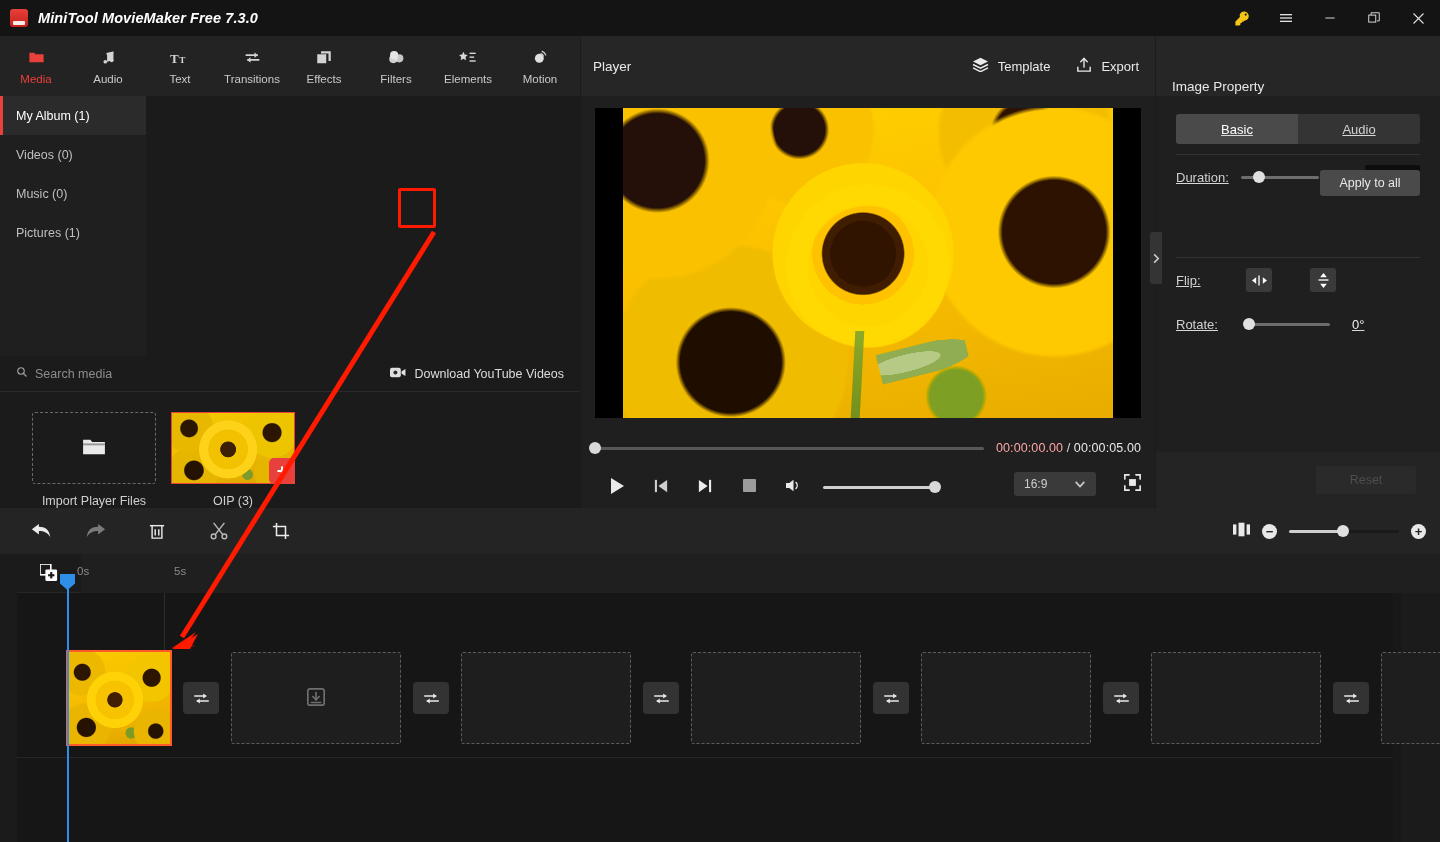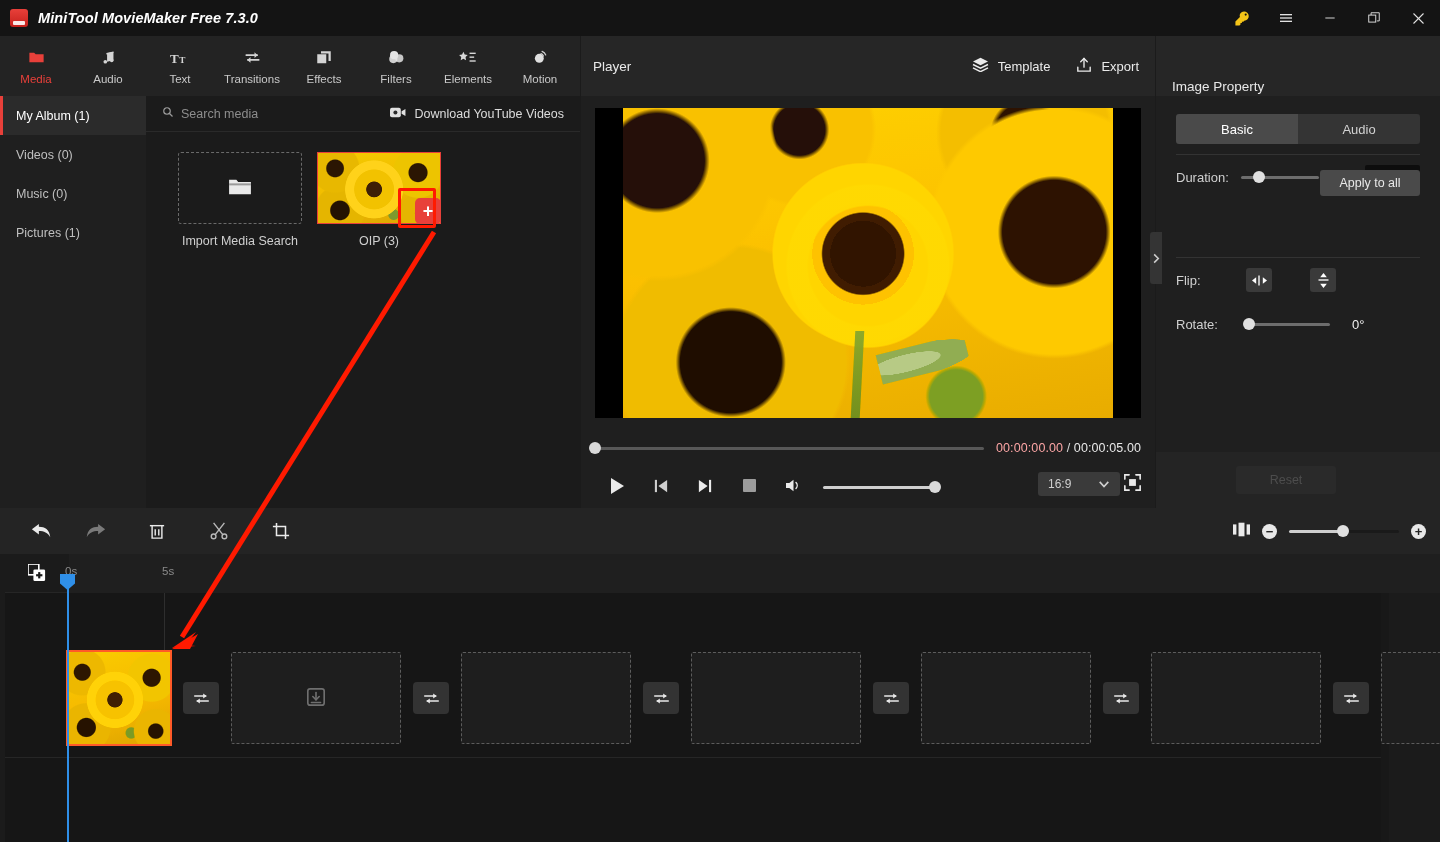--- a/index.html
+++ b/index.html
@@ -44,21 +44,21 @@
     width:72px; height:60px; display:flex; flex-direction:column;
     align-items:center; justify-content:center; gap:5px; color:#c9c9c9;
     font-size:11.5px;
   }
   .tool.active { color:#e8403a; }
   .tool .ti { height:20px; display:flex; align-items:center; justify-content:center; }
 
   
   .media-pane {
     position:absolute; left:0; top:96px; width:580px; height:412px;
-    background:#1b1b1b; display:flex;
+    background:#1b1b1b; display:flex;flex-direction:column;
   }
   .lib-side { width:146px; height:412px; background:#1f1f1f; padding-top:0; }
   .lib-item {
     height:39px; display:flex; align-items:center; padding-left:16px;
     font-size:12.5px; color:#bfbfbf; position:relative;
   }
   .lib-item.active { background:#2b2b2b; color:#ffffff; }
   .lib-item.active:before {
     content:""; position:absolute; left:0; top:0; width:3px; height:39px; background:#e8403a;
   }
@@ -142,36 +142,36 @@
   .seek-row { display:flex; align-items:center; height:36px; gap:12px; }
   .seek-track { position:relative; flex:1; height:3px; background:#585858; border-radius:2px; }
   .seek-knob { position:absolute; left:-6px; top:-4.5px; width:12px; height:12px; background:#d9d9d9; border-radius:50%; }
   .time-txt { font-size:12.5px; white-space:nowrap; letter-spacing:.1px; }
   .time-cur { color:#fca5a5; }
   .time-tot { color:#e8e8e8; }
   .btn-row { display:flex; align-items:center; height:42px; gap:0; }
   .pbtn { width:44px; height:36px; display:flex; align-items:center; justify-content:center; color:#e6e6e6; }
   .vol-track { width:112px; height:3px; background:#cfcfcf; border-radius:2px; position:relative; margin-left:8px; }
   .vol-knob { position:absolute; right:-6px; top:-4.5px; width:12px; height:12px; background:#d9d9d9; border-radius:50%; }
-  .ctrl-right { position:absolute; right:14px; bottom:12px; display:flex; align-items:center; gap:4px; }
+  .ctrl-right { position:absolute; right:14px; bottom:12px; display:flex; align-items:center; gap:28px; }
   .ratio-sel {
     width:82px; height:24px; background:#3a3a3a; border:none; border-radius:3px; color:#cfcfcf;
     font-family:"Liberation Sans", sans-serif; font-size:12px; padding-left:10px;
     -webkit-appearance:none; appearance:none; position:relative;
   }
   .ratio-wrap { position:relative; }
   .ratio-wrap .chev { position:absolute; right:10px; top:6px; pointer-events:none; color:#cfcfcf; }
 
   
   .prop {
     position:absolute; left:1156px; top:36px; width:284px; height:472px; background:#1f1f1f;
   }
   .prop-head { height:60px; display:flex; align-items:center; background:#262626; }
   .prop-head span { margin-left:16px; font-size:13.5px; color:#e8e8e8;margin-top:40px; }
-  .prop-body { padding:18px 20px 0 20px; position:relative; height:412px; }
+  .prop-body { padding:18px 20px 0 20px; position:relative; height:412px;text-decoration:underline; }
   .seg {
     display:flex; width:244px; height:30px; border-radius:3px; overflow:hidden; margin-bottom:6px;
   }
   .seg div { flex:1; display:flex; align-items:center; justify-content:center; font-size:13px; }
   .seg .on { background:#4a4a4a; color:#ffffff; }
   .seg .off { background:#343434; color:#d2d2d2; }
   .divider { height:1px; background:#333; margin:10px 0 0 0; }
   .prow { display:flex; align-items:center; height:44px; }
   .plabel { width:62px; font-size:13px; color:#d0d0d0; }
   .mini-track { width:84px; height:3px; background:#6d6d6d; border-radius:2px; position:relative; margin-left:8px; }
@@ -185,21 +185,21 @@
     font-size:12.5px; display:flex; align-items:center; justify-content:center;
     position:absolute; right:20px; top:74px;
   }
   .flip-btn {
     width:26px; height:24px; background:#3a3a3a; border-radius:3px;
     display:flex; align-items:center; justify-content:center; color:#ffffff;
   }
   .rot-val { font-size:13px; color:#efefef; margin-left:22px; }
   .prop-foot {
     position:absolute; left:0; bottom:0; width:284px; height:56px; background:#242424;
-    display:flex; align-items:center; justify-content:center; padding-right:24px;
+    display:flex; align-items:center; justify-content:flex-end; padding-right:24px;
   }
   .reset-btn {
     width:100px; height:28px; background:#2a2a2a; border-radius:3px; color:#4d4d4d;
     font-size:12.5px; display:flex; align-items:center; justify-content:center;
   }
   .collapse-tab {
     position:absolute; left:1150px; top:232px; width:12px; height:52px; background:#343434;
     border-radius:3px 0 0 3px; display:flex; align-items:center; justify-content:center;
     color:#cfcfcf; font-size:10px; z-index:30;
   }
@@ -211,21 +211,21 @@
   }
   .tb-ic { width:54px; height:46px; display:flex; align-items:center; justify-content:center; color:#e8e8e8; }
   .tb-ic.dim { color:#7a7a7a; }
   .tl-zoom { position:absolute; right:14px; display:flex; align-items:center; gap:12px; }
   .zoom-track { width:110px; height:3px; background:#1a1a1a; border-radius:2px; position:relative; }
   .zoom-fill { position:absolute; left:0; top:0; height:3px; width:48%; background:#cfcfcf; border-radius:2px; }
   .zoom-knob { position:absolute; left:44%; top:-4.5px; width:12px; height:12px; background:#e0e0e0; border-radius:50%; }
   .circ-btn { width:15px; height:15px; border-radius:50%; background:#e8e8e8; color:#242424;
     display:flex; align-items:center; justify-content:center; font-size:13px; font-weight:bold; line-height:1; }
 
-  .tl { position:absolute; left:5px; top:554px; width:1384px; height:288px; background:#181818;padding-left:33px; }
+  .tl { position:absolute; left:17px; top:554px; width:1384px; height:288px; background:#181818;padding-left:33px; }
   .tl-gutter { position:absolute; left:0; top:0; width:64px; height:288px; background:#1b1b1b; }
   .gutter-cell { height:39px; display:flex; align-items:center; justify-content:center; color:#e4e4e4; border-bottom:1px solid #262626;}
   .ruler { position:absolute; left:64px; top:0; width:1376px; height:39px; background:#1f1f1f; }
   .ruler-mark { position:absolute; top:11px; font-size:11.5px; color:#8a8a8a; }
   .video-track { position:absolute; left:0; top:39px; width:1376px; height:164px; background:#161616; }
   .audio-track { position:absolute; left:0; top:203px; width:1376px; height:85px; background:#161616; border-top:1px solid #262626; }
 
   .clip {
     position:absolute; top:650px; left:66px; width:106px; height:96px;
     border:2px solid #ff5a28; overflow:hidden;
@@ -414,21 +414,21 @@
       <div class="thumbs">
         <div class="thumb-cell">
           <div class="thumb-import">
             <span>
               <svg width="24" height="20" viewBox="0 0 26 22" fill="#eaeaea">
                   <path d="M1 3h8l2 2.5h14V19H1z"></path>
                   <rect x="1" y="7" width="24" height="2.2" fill="#9a9a9a"></rect>
                 </svg>
             </span>
           </div>
-          <div class="thumb-label">Import Media Search</div>
+          <div class="thumb-label">Import Player Files</div>
         </div>
         <div class="thumb-cell">
           <div class="thumb-img">
             <div class="sunflower"></div>
             <div class="add-badge">+</div>
           </div>
           <div class="thumb-label">OIP (3)</div>
         </div>
       </div>
     </div>

